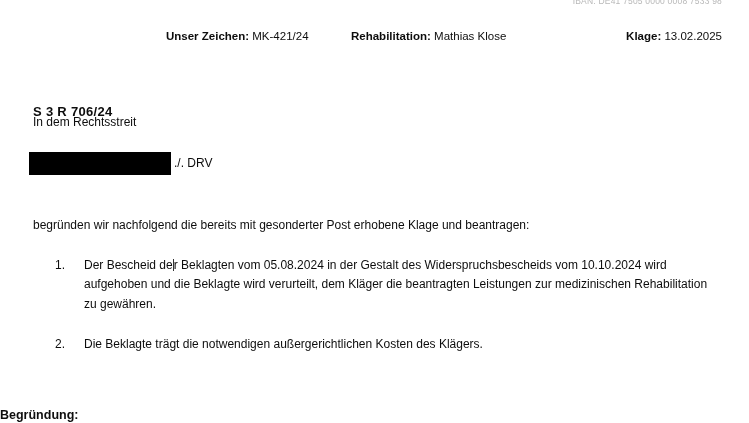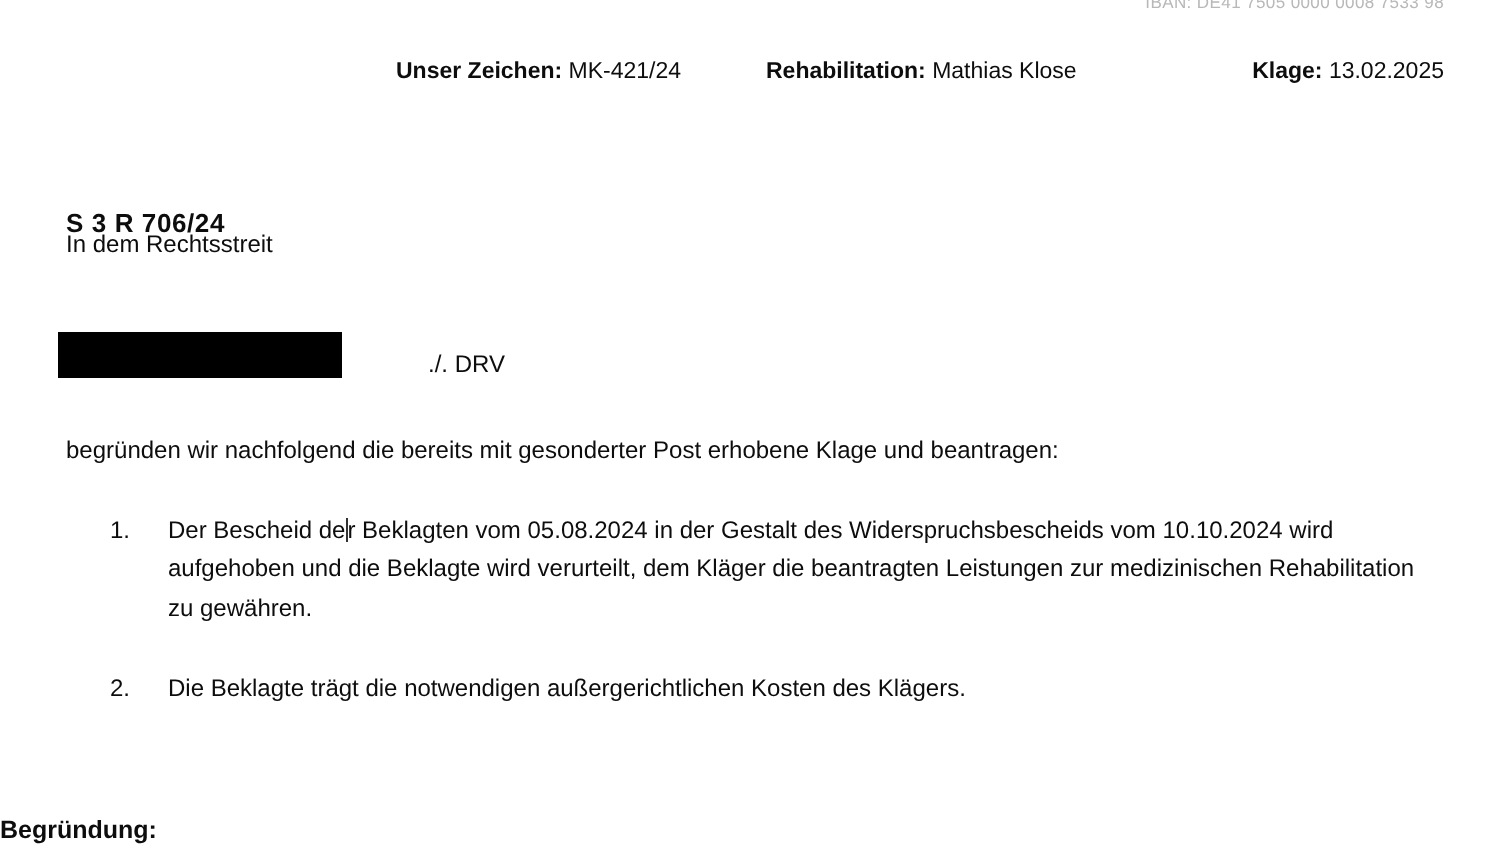--- a/index.html
+++ b/index.html
@@ -39,21 +39,20 @@
     right: 27px;
     height: 16px;
     font-size: 11.5px;
   }
   .meta-block {
     position: absolute;
     white-space: nowrap;
   }
   .meta-block .lbl {
     font-weight: bold;
-    margin-left: 32px;
   }
   .meta-block .val {
     font-weight: normal;
   }
   .meta-zeichen { left: 135px; }
   .meta-sach   { left: 320px; }
   .meta-datum  { right: 0px; }
 
   .case-no {
     position: absolute;
@@ -65,26 +64,24 @@
     margin-top: 31px;
   }
   .in-dem {
     position: absolute;
     top: 115px;
     left: 33px;
     font-size: 12px;
   }
   .party-row {
     position: absolute;
-    top: 166px;
+    top: 152px;
     left: 29px;
     height: 23px;
     display: flex;
-    align-items: center;
-    gap: 40px;
   }
   .redaction {
     width: 142px;
     height: 23px;
     background: #000000;
     display: inline-block;
   }
   .party-vs {
     font-size: 12px;
     margin-left: 3px;

